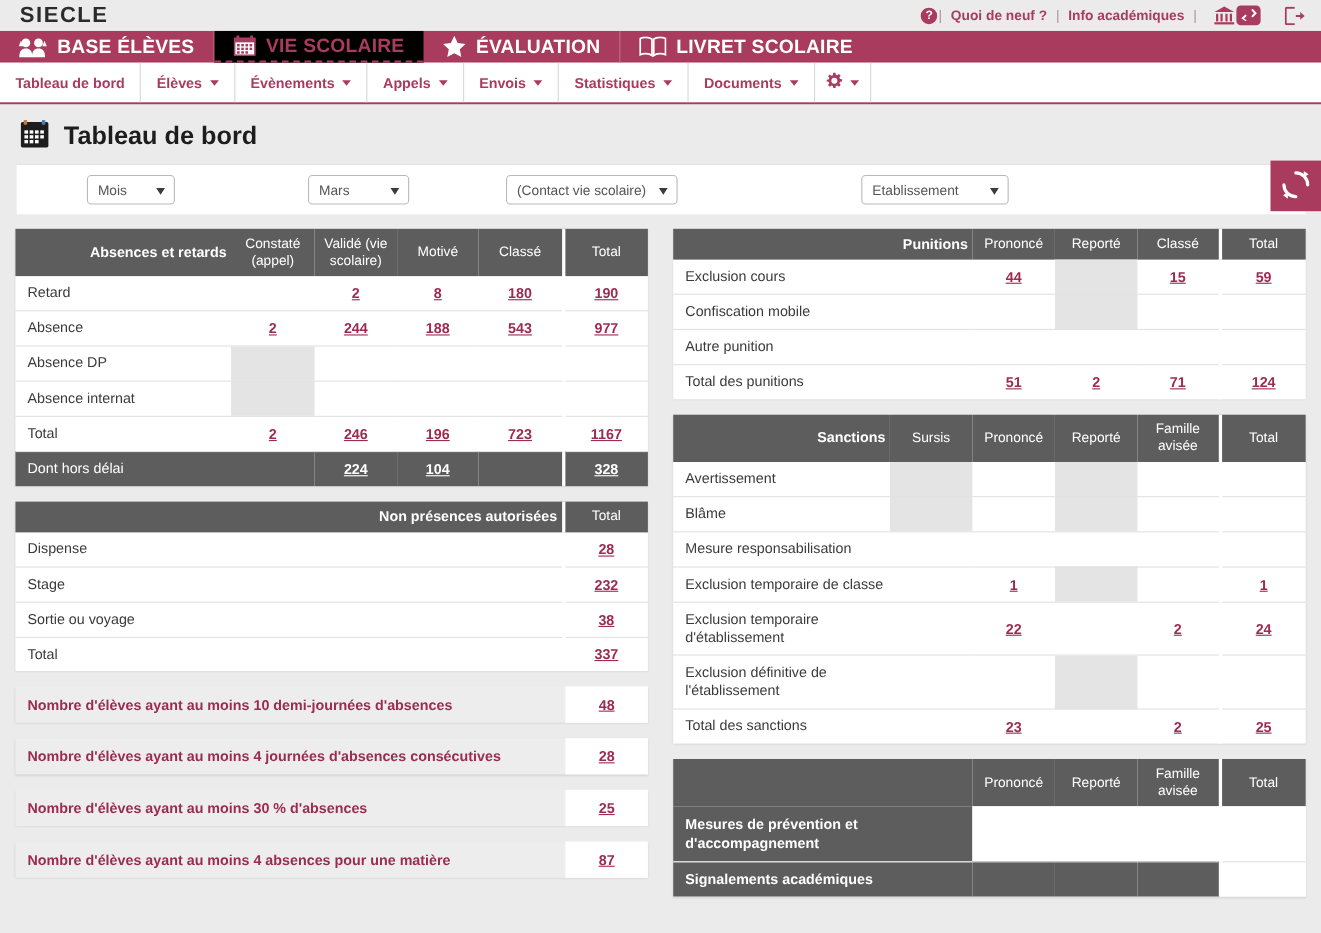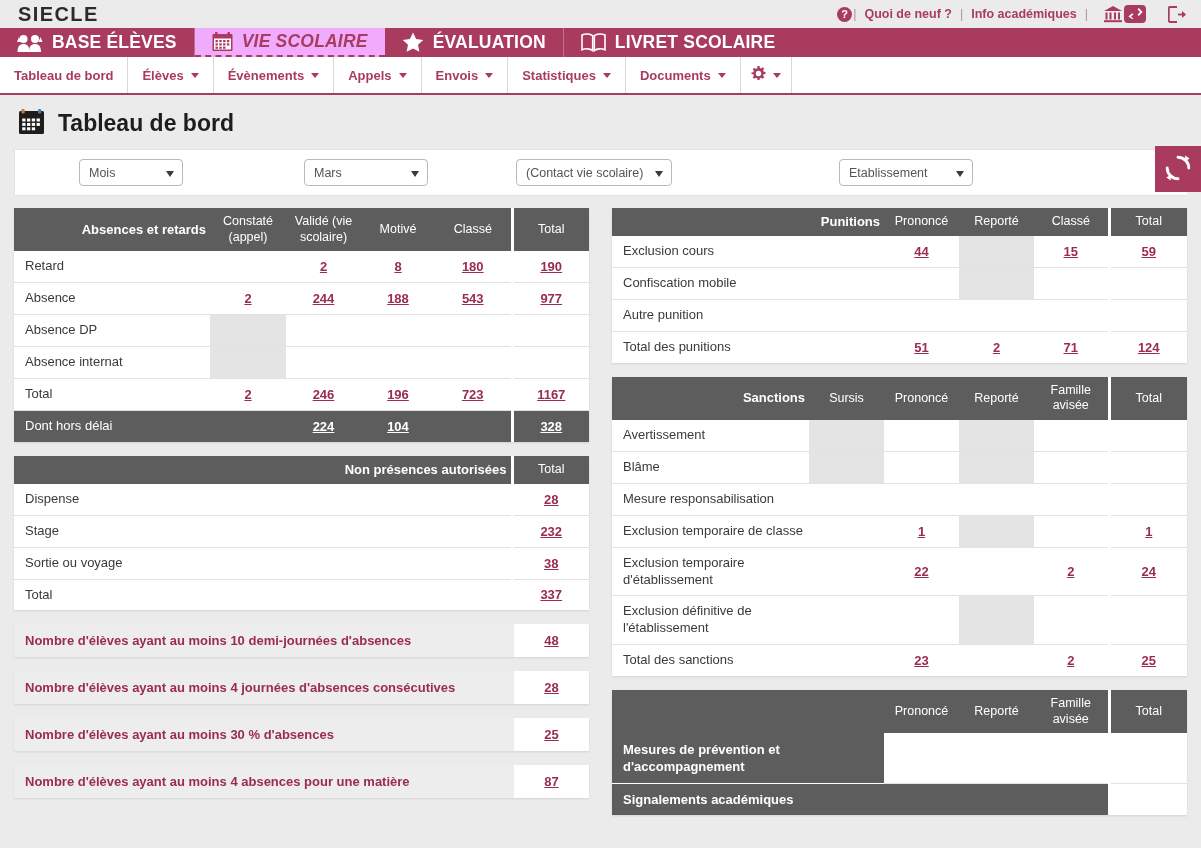--- a/index.html
+++ b/index.html
@@ -82,25 +82,24 @@
     color: #ffffff;
     font-size: 17.5px;
     font-weight: bold;
     letter-spacing: 0.2px;
     cursor: pointer;
     border-right: 1px solid #c0708a;
     white-space: nowrap;
   }
   .modtab:last-child { border-right: none; }
   .modtab.active {
-    background: #f0abfc;
+    background: #000000;
     color: #a93b5f;
     border-right: none;
     border-bottom: 2px dashed #a93b5f;
-    font-style: italic;
   }
   .modtab svg { display: block; }
 
   
   .subnav {
     height: 38px;
     background: #ffffff;
     display: flex;
     align-items: stretch;
     border-bottom: 2px solid #a93b5f;
@@ -457,26 +456,26 @@
       <rect x="13.8" y="19.3" width="3.3" height="3" fill="#ffffff"></rect>
       <rect x="3.5" y="1" width="3.2" height="4.4" rx="1" fill="#c8793c"></rect>
       <rect x="20" y="1" width="3.2" height="4.4" rx="1" fill="#4a7fb5"></rect>
     </svg>
   </span>
   <span class="page-title">Tableau de bord</span>
 </div>
 
 <div class="filterbar">
   <div class="selwrap" style="margin-left:64px;">
-    <select class="sel" style="width:104px;">
+    <select class="sel" style="width:80px;">
       <option>Mois</option>
     </select>
   </div>
   <div class="selwrap" style="margin-left:121px;">
-    <select class="sel" style="width:124px;">
+    <select class="sel" style="width:92px;">
       <option>Mars</option>
     </select>
   </div>
   <div class="selwrap" style="margin-left:88px;">
     <select class="sel" style="width:156px;">
       <option>(Contact vie scolaire)</option>
     </select>
   </div>
   <div class="selwrap" style="margin-left:167px;">
     <select class="sel" style="width:134px;">

